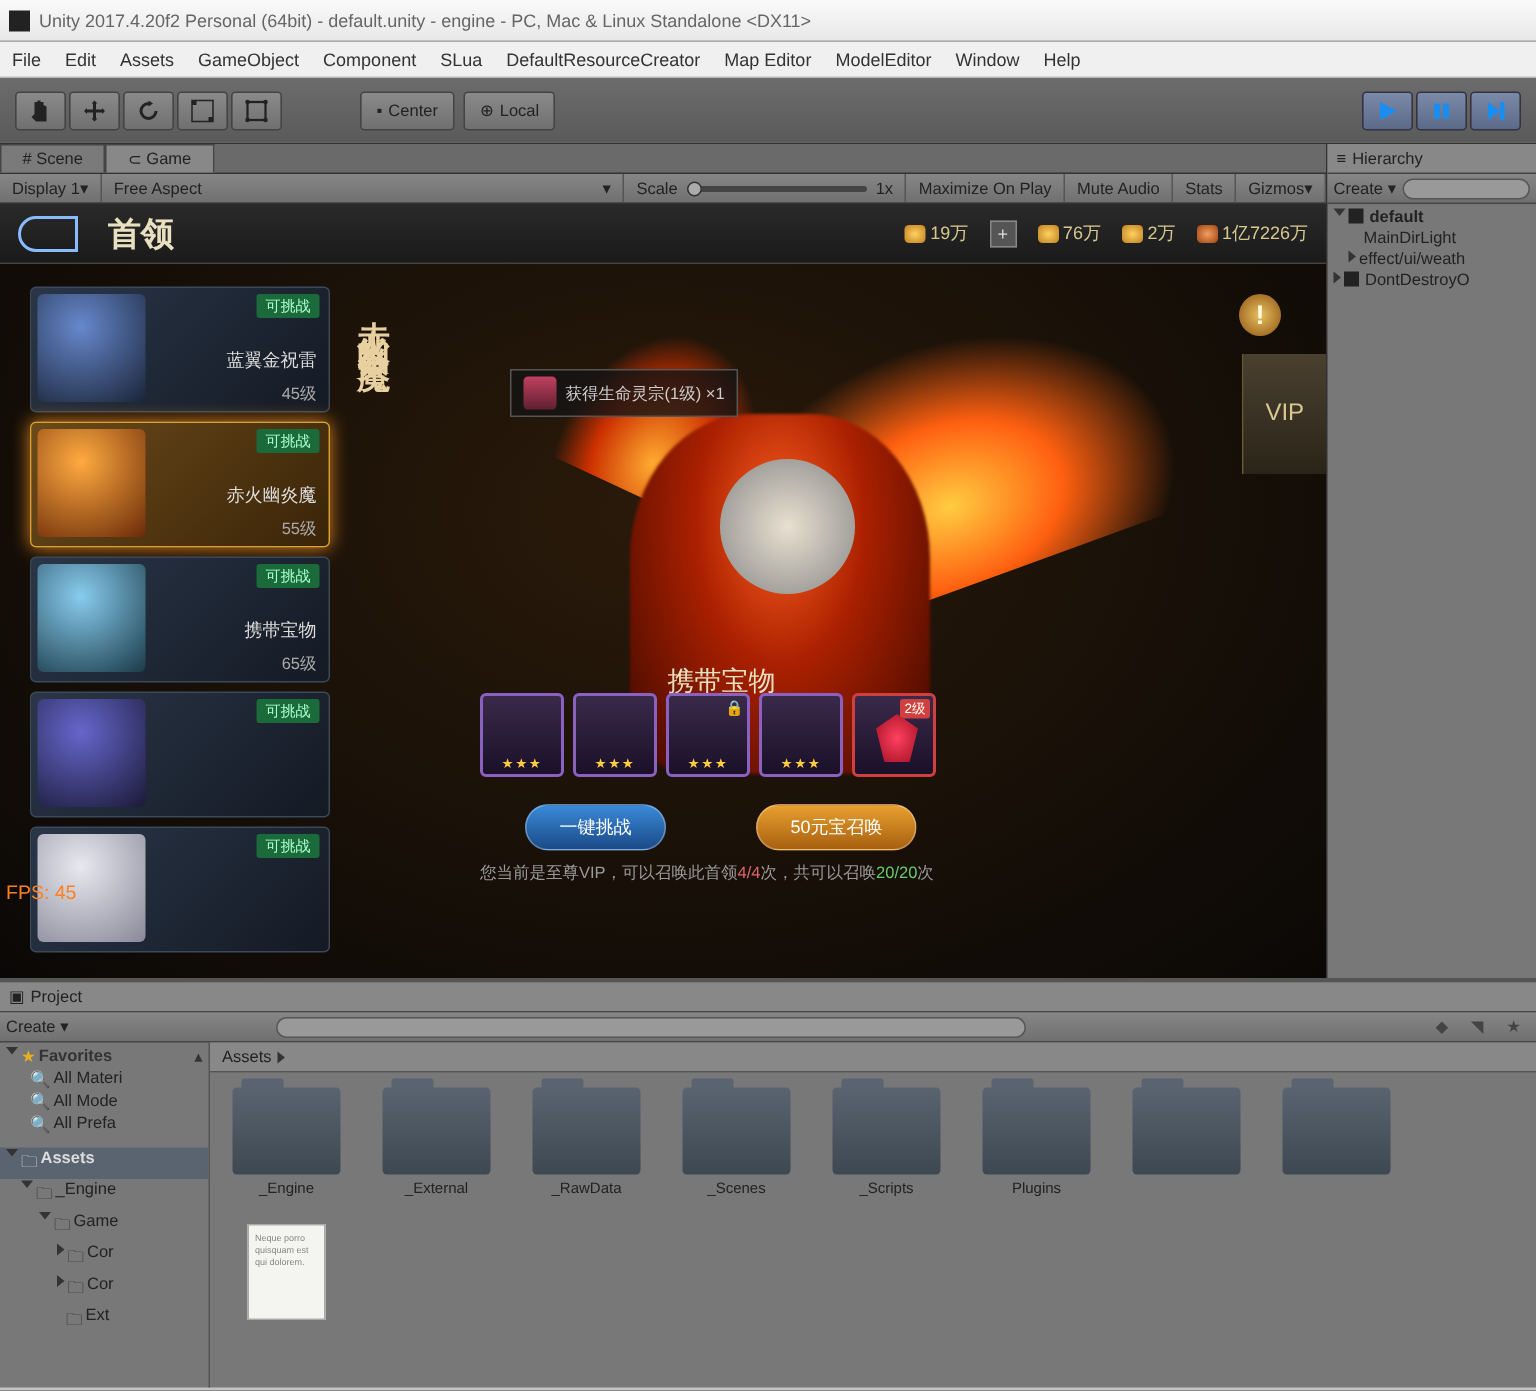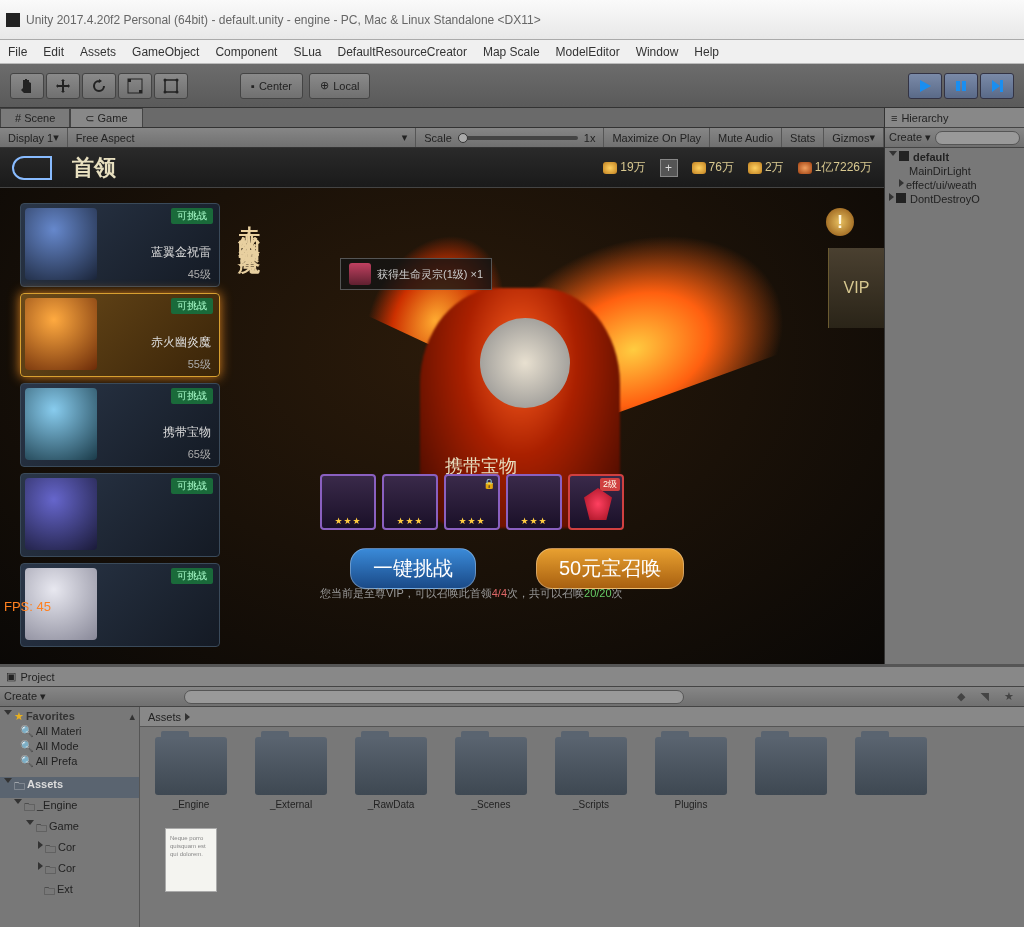--- a/index.html
+++ b/index.html
@@ -1,17 +1,17 @@
 <!DOCTYPE html>
 <html><head>
 <meta charset="utf-8">
 <style>
 * { margin: 0; padding: 0; box-sizing: border-box; font-family: Arial, sans-serif; }
 body { width: 1024px; height: 927px; background: #c2c2c2; overflow: hidden; font-size: 12px; color: #222; }
-.titlebar { height: 40px; background: linear-gradient(#fafafa,#e8e8e8); display: flex; align-items: center; padding: 0 6px; border-bottom: 1px solid #aaa; }
+.titlebar { height: 28px; background: linear-gradient(#fafafa,#e8e8e8); display: flex; align-items: center; padding: 0 6px; border-bottom: 1px solid #aaa; }
 .titlebar .cube { width: 14px; height: 14px; background: #222; margin-right: 6px; }
 .titlebar span { color: #666; font-size: 12px; }
 .menubar { height: 24px; background: #f0f0f0; display: flex; align-items: center; padding: 0 8px; gap: 16px; border-bottom: 1px solid #bbb; }
 .menubar span { color: #333; cursor: default; }
 .toolbar { height: 44px; background: linear-gradient(#6c6c6c,#5a5a5a); display: flex; align-items: center; padding: 0 10px; gap: 6px; border-bottom: 1px solid #333; }
 .tool-group { display: flex; gap: 2px; }
 .tool-btn { width: 34px; height: 26px; background: linear-gradient(#8a8a8a,#707070); border: 1px solid #444; border-radius: 3px; display: flex; align-items: center; justify-content: center; color: #222; font-size: 14px; }
 .tool-btn svg { width: 16px; height: 16px; }
 .toolbar-sep { flex: 1; }
 .pivot-btn { height: 26px; padding: 0 10px; background: linear-gradient(#8a8a8a,#707070); border: 1px solid #444; border-radius: 3px; font-size: 11px; display: flex; align-items: center; gap: 4px; }
@@ -55,21 +55,21 @@
 .vip-btn { position: absolute; right: 0; top: 100px; width: 56px; height: 80px; background: linear-gradient(#4a4030,#2a2418); color: #d8c890; display: flex; align-items: center; justify-content: center; font-size: 16px; border-left: 1px solid #6a5a30; }
 .treasure-lbl { position: absolute; left: 445px; top: 306px; color: #e8e0c0; font-size: 18px; }
 .treasure-row { position: absolute; left: 320px; top: 326px; display: flex; gap: 6px; }
 .tre-item { width: 56px; height: 56px; background: linear-gradient(#3a2a4a,#1a1028); border: 2px solid #8a60c0; border-radius: 4px; position: relative; }
 .tre-item.red { border-color: #d04040; }
 .tre-item .stars { position: absolute; bottom: 2px; left: 0; right: 0; text-align: center; color: #ffcc40; font-size: 9px; letter-spacing: 1px; }
 .tre-item .gem { position: absolute; left: 14px; top: 12px; width: 28px; height: 32px; background: radial-gradient(#ff4060,#a01020); clip-path: polygon(50% 0,100% 30%,80% 100%,20% 100%,0 30%); }
 .tre-item .lock { position: absolute; right: 2px; top: 2px; color: #ccc; font-size: 10px; }
 .tre-item .badge { position: absolute; right: 2px; top: 2px; background: #d04040; color: #ffe; font-size: 9px; padding: 0 3px; border-radius: 2px; }
 .action-row { position: absolute; left: 350px; top: 400px; display: flex; gap: 60px; }
-.act-btn { padding: 6px 22px; border-radius: 16px; font-size: 20px; color: #fff; border: 1px solid rgba(255,255,255,.3); }
+.act-btn { padding: 6px 22px; border-radius: 16px; font-size: 12px; color: #fff; border: 1px solid rgba(255,255,255,.3); }
 .act-btn.blue { background: linear-gradient(#3a8ad8,#1a4a88); }
 .act-btn.gold { background: linear-gradient(#e8a030,#a86010); }
 .tip-text { position: absolute; left: 320px; top: 438px; color: #999; font-size: 11px; }
 .tip-text .g { color: #6c6; } .tip-text .r { color: #d66; }
 .fps { position: absolute; left: 4px; bottom: 50px; color: #ff8020; font-size: 13px; text-align: center; }
 .hier-col { width: 140px; background: #787878; border-left: 1px solid #333; display: flex; flex-direction: column; }
 .panel-tab { height: 20px; background: #888; border-bottom: 1px solid #444; font-size: 11px; display: flex; align-items: center; padding: 0 6px; gap: 4px; }
 .panel-bar { height: 20px; background: linear-gradient(#868686,#707070); display: flex; align-items: center; font-size: 11px; padding: 0 4px; gap: 4px; border-bottom: 1px solid #444; }
 .panel-bar .search { flex: 1; height: 14px; background: #999; border-radius: 8px; border: 1px solid #555; }
 .hier-tree { padding: 2px 0; font-size: 11px; }
@@ -104,21 +104,21 @@
 </div>
 
 <div class="menubar">
   <span>File</span>
   <span>Edit</span>
   <span>Assets</span>
   <span>GameObject</span>
   <span>Component</span>
   <span>SLua</span>
   <span>DefaultResourceCreator</span>
-  <span>Map Scale</span>
+  <span>Map Editor</span>
   <span>ModelEditor</span>
   <span>Window</span>
   <span>Help</span>
 </div>
 
 <div class="toolbar">
   <div class="tool-group">
     <div class="tool-btn">
         <svg viewBox="0 0 16 16">
           <path d="M4 2v8l-2 2 3 3h7V5l-2-1V2l-2 0V1L6 1v1z" fill="#222"></path>

